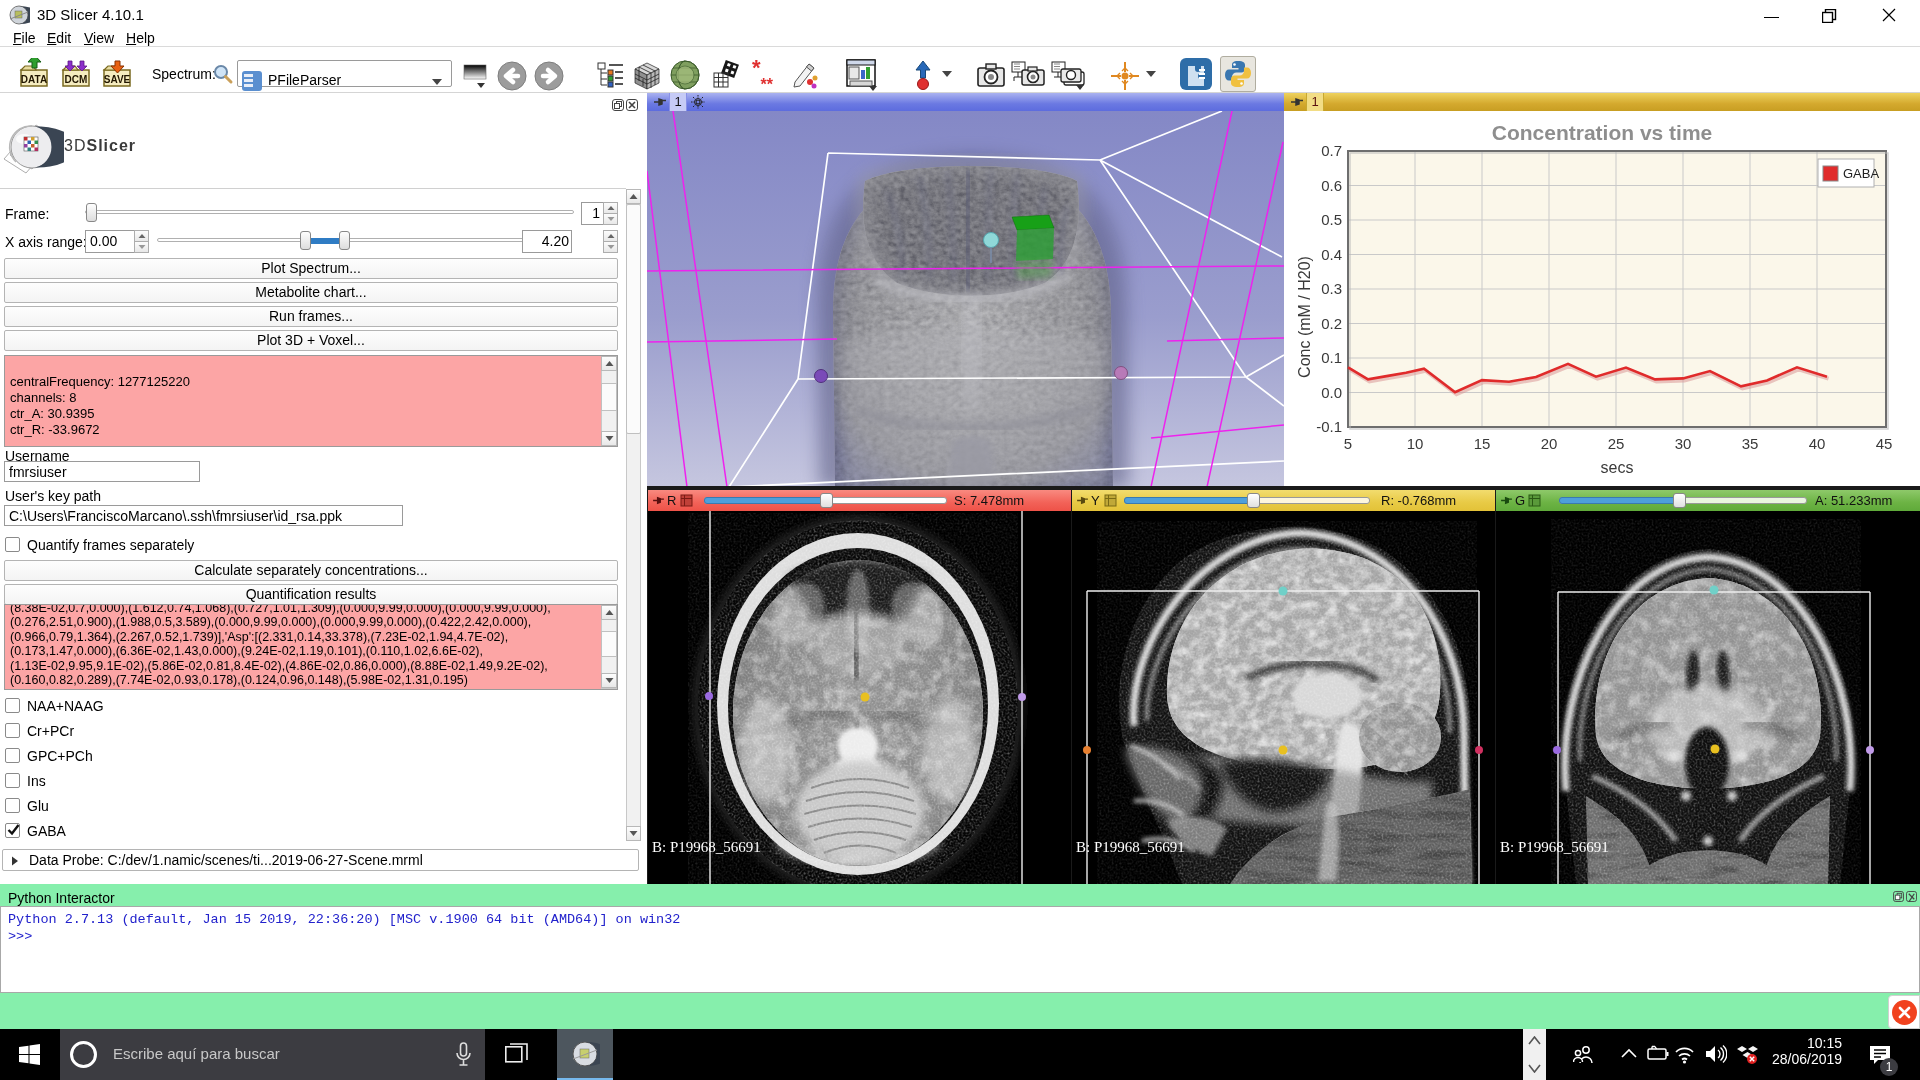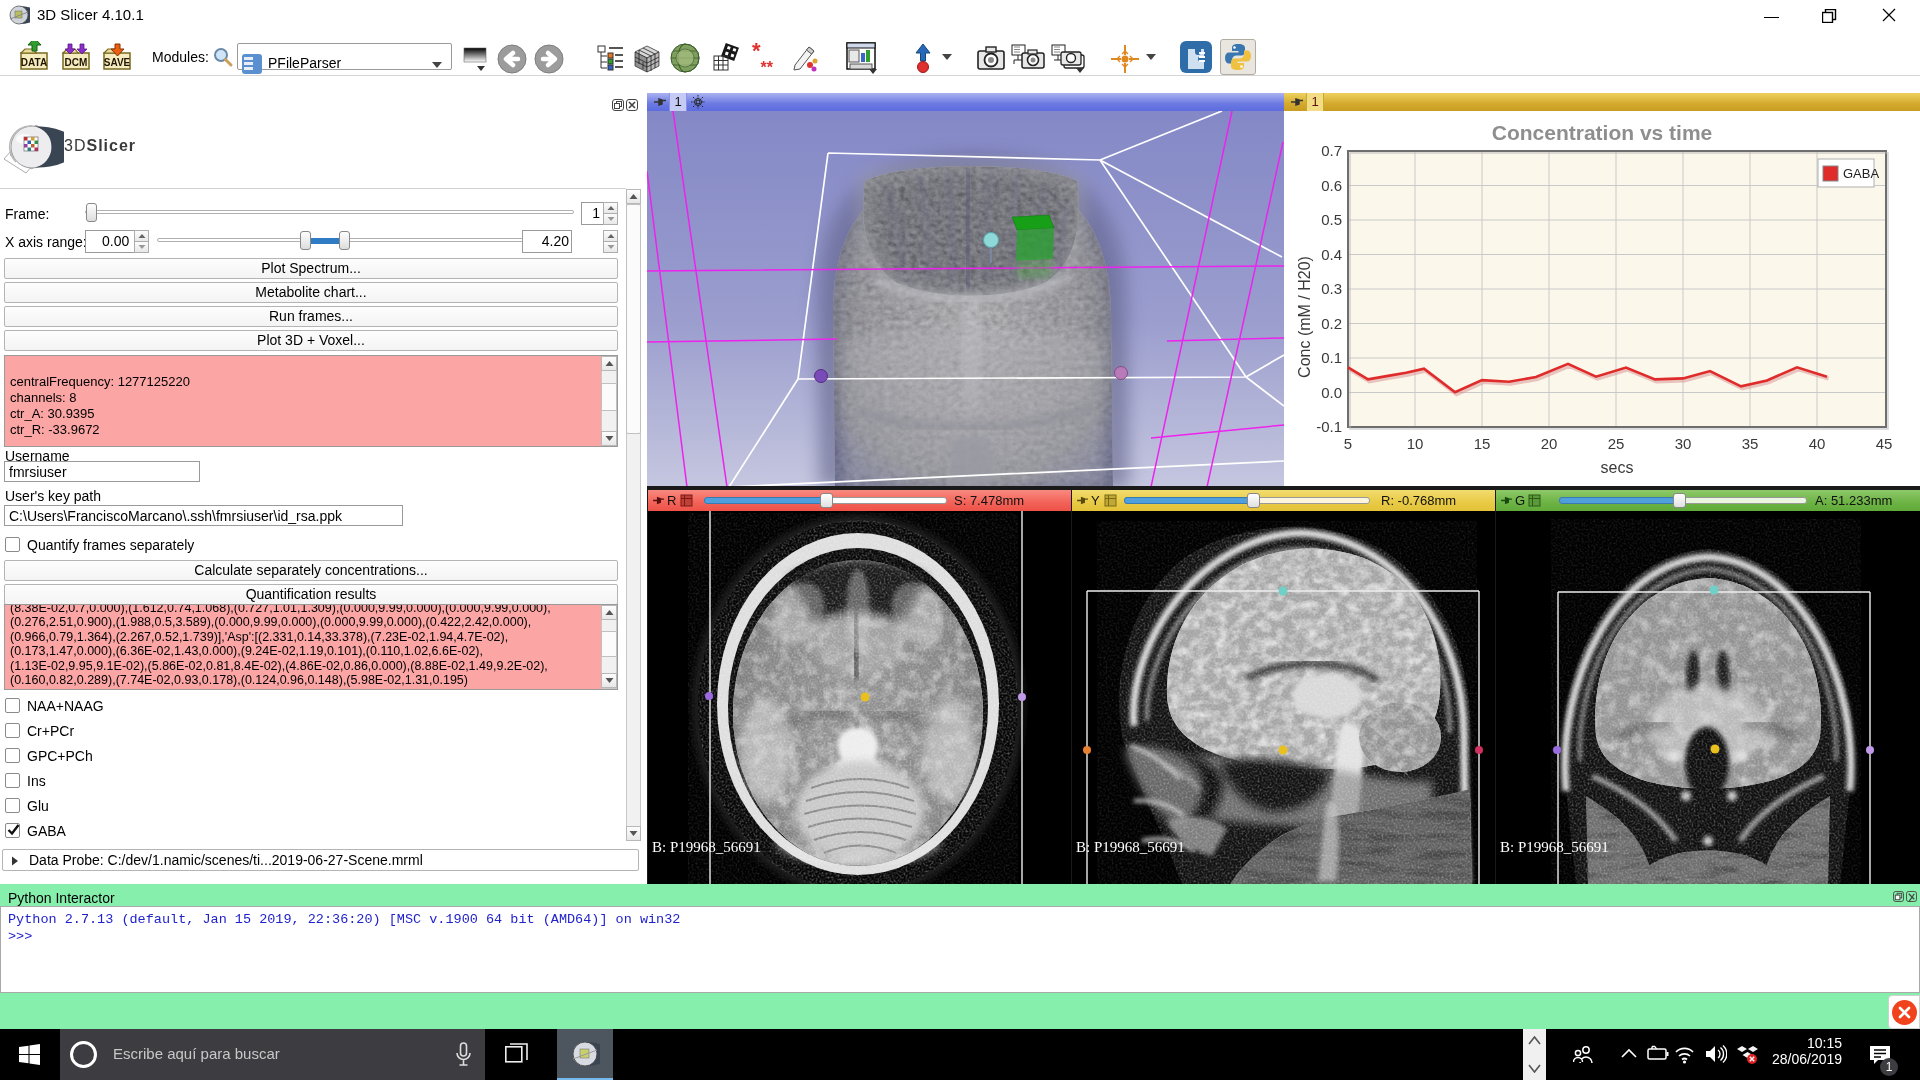--- a/index.html
+++ b/index.html
@@ -36,21 +36,21 @@
   </svg>
 </div>
 
 <div class="abs" style="left:0;top:29px;width:1920px;height:18px;background:#fff;font-size:14px;border-bottom:1px solid #dadada">
   <span class="abs" style="left:13px;top:1px"><u>F</u>ile</span>
   <span class="abs" style="left:47px;top:1px"><u>E</u>dit</span>
   <span class="abs" style="left:84px;top:1px"><u>V</u>iew</span>
   <span class="abs" style="left:126px;top:1px"><u>H</u>elp</span>
 </div>
 
-<div class="abs" style="left:0;top:31px;width:1920px;height:45px;background:#fff;border-bottom:1px solid #d5d5d5" id="toolbar">
+<div class="abs" style="left:0;top:48px;width:1920px;height:45px;background:#fff;border-bottom:1px solid #d5d5d5" id="toolbar">
 
   <div class="abs" style="left:2px;top:67px"></div>
 
   <svg class="abs" style="left:18px;top:10px" width="34" height="32" viewBox="0 0 34 32">
     <rect x="3" y="12" width="26" height="16" fill="#f5ecc0" stroke="#7a6a20" stroke-width="1.5"></rect>
     <path d="M3 12 l4 -4 h8 l3 4z" fill="#e8dca0" stroke="#7a6a20" stroke-width="1.2"></path>
     <path d="M14 10 v-6 h5 v6 h4 l-6.5 7 -6.5 -7z" fill="#2e9e2e" stroke="#145c14" stroke-width="1" transform="translate(0,-2) scale(1,-1) translate(0,-16)"></path>
     <text x="16" y="25" font-size="10" font-weight="bold" text-anchor="middle" fill="#201500" font-family="Liberation Sans">DATA</text>
   </svg>
 
@@ -62,21 +62,21 @@
     <text x="16" y="25" font-size="10" font-weight="bold" text-anchor="middle" fill="#201500" font-family="Liberation Sans">DCM</text>
   </svg>
 
   <svg class="abs" style="left:101px;top:10px" width="34" height="32" viewBox="0 0 34 32">
     <rect x="3" y="12" width="26" height="16" fill="#f5ecc0" stroke="#7a6a20" stroke-width="1.5"></rect>
     <path d="M3 12 l4 -4 h8 l3 4z" fill="#e8dca0" stroke="#7a6a20" stroke-width="1.2"></path>
     <path d="M14 3 h5 v5 h4 l-6.5 7 -6.5 -7 h4z" fill="#e86010" stroke="#8a3000" stroke-width="1"></path>
     <text x="16" y="25" font-size="10" font-weight="bold" text-anchor="middle" fill="#201500" font-family="Liberation Sans">SAVE</text>
   </svg>
 
-  <div class="abs" style="left:152px;top:18px;font-size:14px">Modules:</div>
+  <div class="abs" style="left:152px;top:18px;font-size:14px">Spectrum:</div>
   <svg class="abs" style="left:212px;top:15px" width="22" height="22" viewBox="0 0 22 22">
     <circle cx="9" cy="9" r="6" fill="#cfe4f7" stroke="#6a88a8" stroke-width="2"></circle>
     <path d="M13.5 13.5 L19 19" stroke="#caa05a" stroke-width="3" stroke-linecap="round"></path>
   </svg>
 
   <div class="abs" style="left:237px;top:12px;width:215px;height:27px;background:#fff;border:1px solid #9a9a9a;border-radius:2px">
     <svg class="abs" style="left:4px;top:10px" width="20" height="20" viewBox="0 0 20 20">
       <rect x="0" y="0" width="20" height="20" rx="3" fill="#5a8fd0"></rect>
       <rect x="2" y="3" width="9" height="3" fill="#e8eef8"></rect>
       <rect x="2" y="8" width="9" height="3" fill="#e8eef8"></rect>
@@ -284,21 +284,21 @@
   <div class="spinbtn" style="left:603px;top:109px;height:12px"></div>
   <div class="spinbtn" style="left:603px;top:120px;height:12px"></div>
   <svg class="abs" style="left:607px;top:112px" width="8" height="6">
       <path d="M0.5 5 L4 1 L7.5 5z" fill="#666"></path>
     </svg>
   <svg class="abs" style="left:607px;top:123px" width="8" height="6">
       <path d="M0.5 1 L4 5 L7.5 1z" fill="#999"></path>
     </svg>
 
   <div class="lbl" style="left:5px;top:141px">X axis range:</div>
-  <div class="spin" style="left:85px;top:137px;width:50px;height:23px;padding:2px 16px">0.00</div>
+  <div class="spin" style="left:85px;top:137px;width:50px;height:23px;padding:2px 4px">0.00</div>
   <div class="spinbtn" style="left:134px;top:137px;height:12px"></div>
   <div class="spinbtn" style="left:134px;top:148px;height:12px"></div>
   <svg class="abs" style="left:138px;top:140px" width="8" height="6">
       <path d="M0.5 5 L4 1 L7.5 5z" fill="#666"></path>
     </svg>
   <svg class="abs" style="left:138px;top:151px" width="8" height="6">
       <path d="M0.5 1 L4 5 L7.5 1z" fill="#999"></path>
     </svg>
   <div class="slidertrack" style="left:157px;top:145px;width:391px"></div>
   <div class="abs" style="left:305px;top:145px;width:40px;height:6px;background:#2f7cc4;border-radius:2px"></div>

